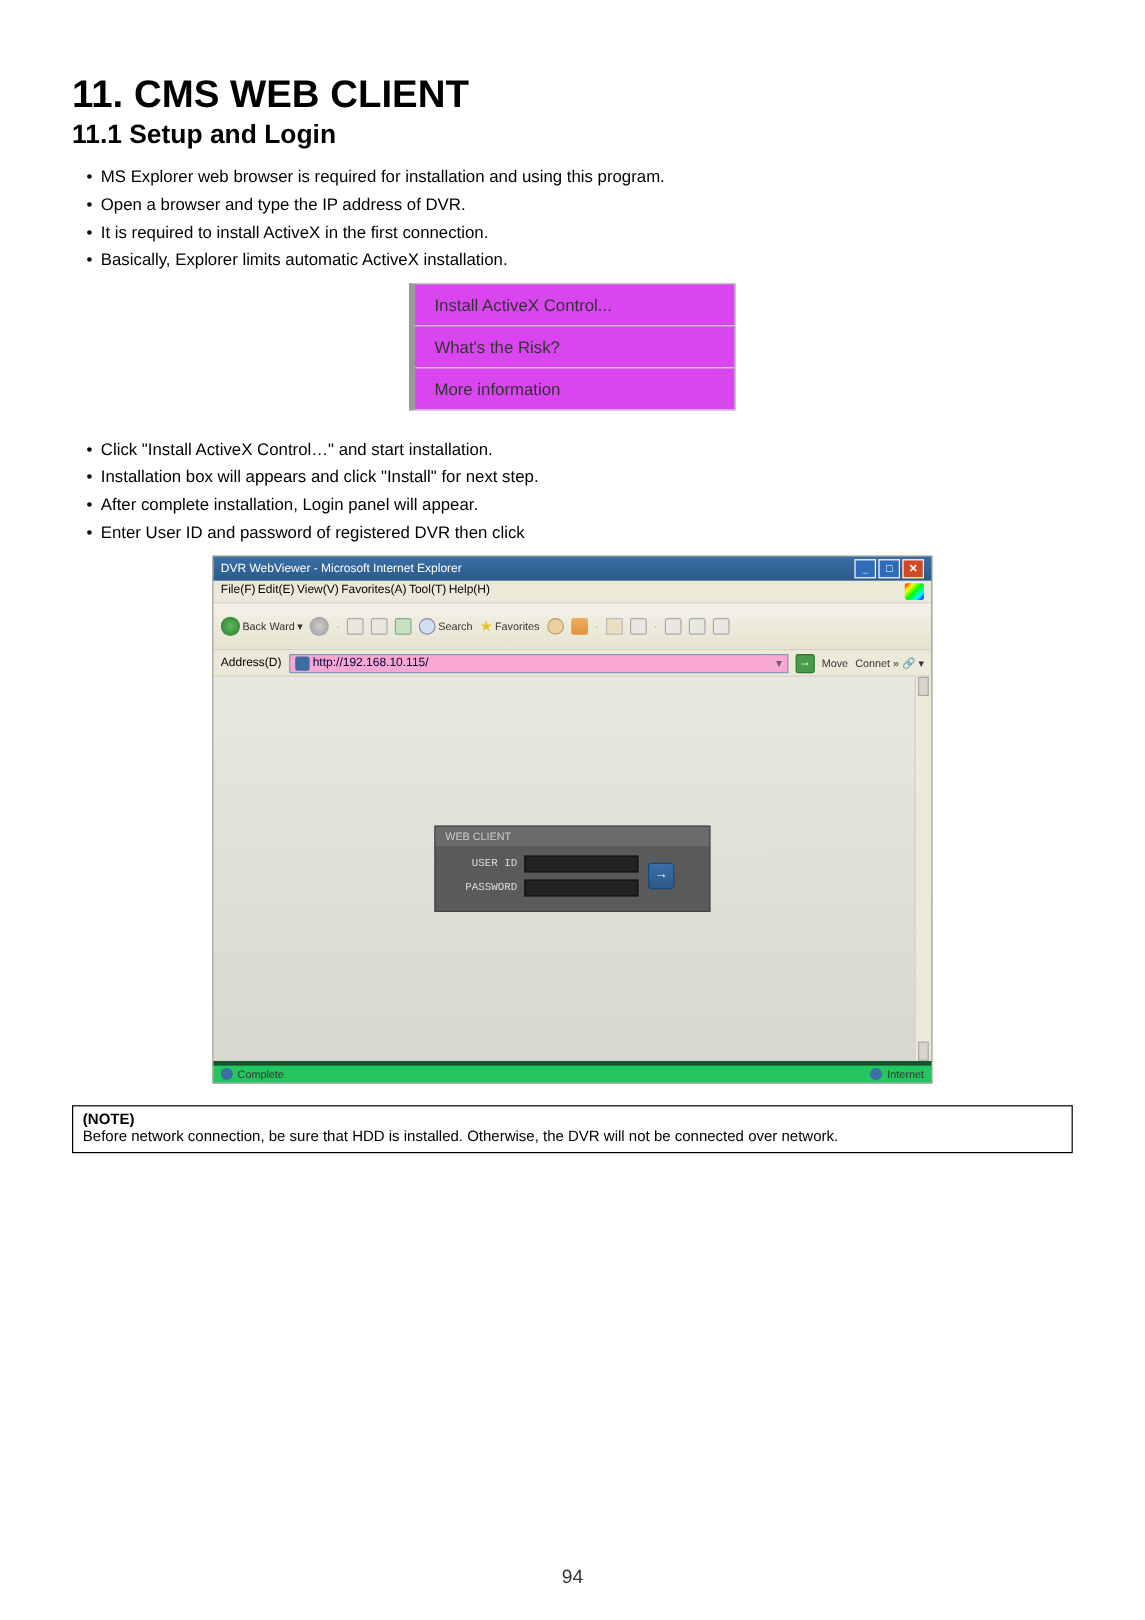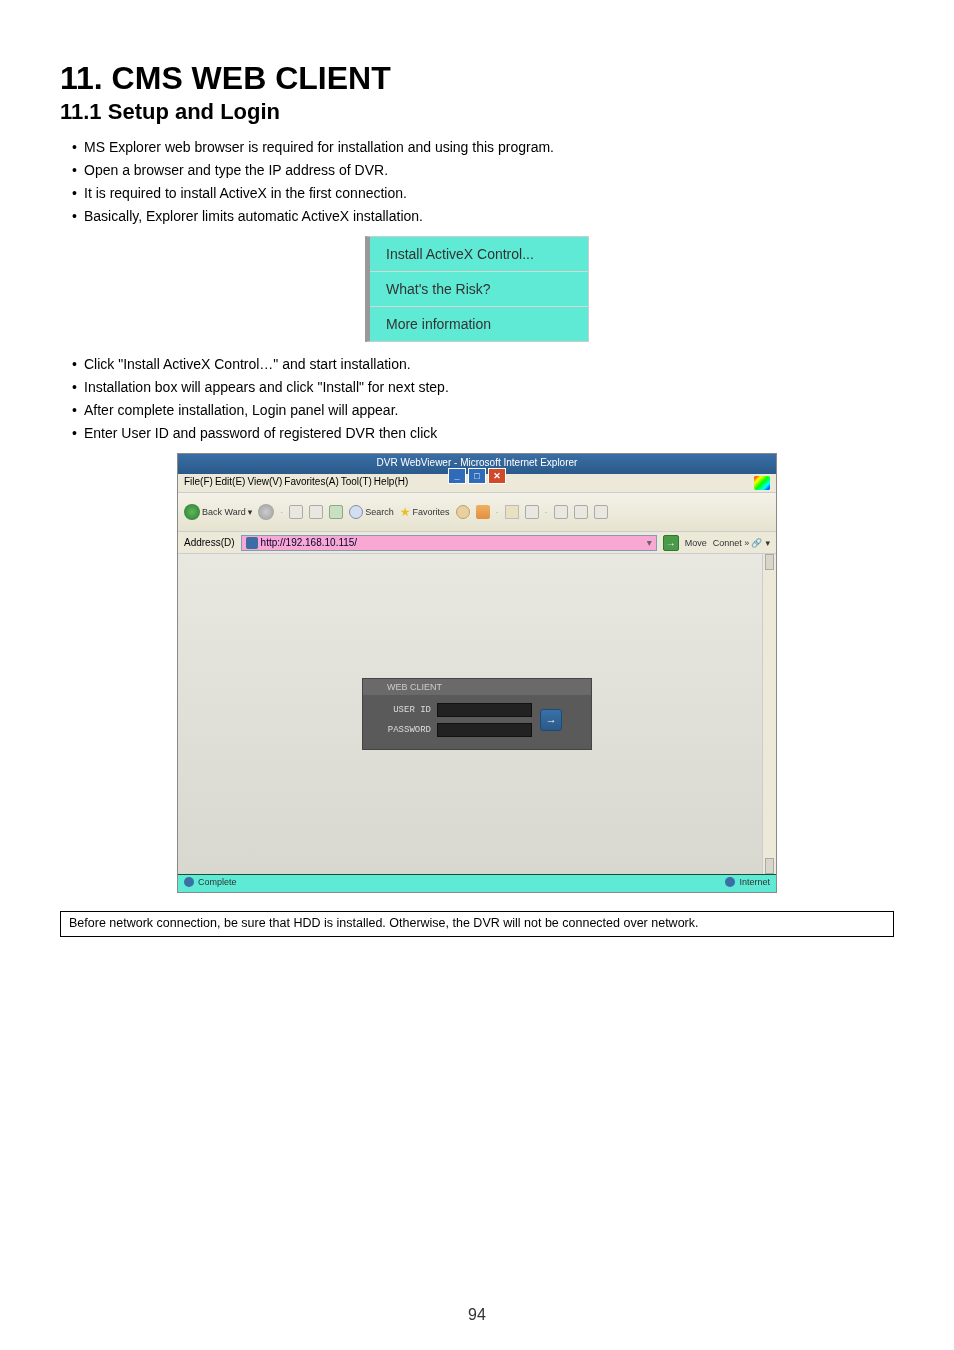--- a/index.html
+++ b/index.html
@@ -40,25 +40,25 @@
       padding-left: 12px;
     }
     .bullet-list li::before {
       content: "•";
       position: absolute;
       left: 0;
       color: #000;
     }
     
     .activex-menu {
-      width: 224px;
-      margin: 6px auto 14px;
+      width: 272px;
+      margin: 6px auto 24px;
       border: 1px solid #ccc;
       border-left: 5px solid #999;
-      background: #5eead4;
+      background: #d946ef;
     }
     .activex-item {
       padding: 9px 16px;
       font-size: 14px;
       color: #333;
       border-bottom: 1px solid #d8d8d0;
     }
     .activex-item:last-child {
       border-bottom: none;
     }
@@ -71,21 +71,20 @@
       font-size: 9px;
     }
     .ie-titlebar {
       background: linear-gradient(to bottom, #3a6ea5 0%, #2a5a8a 100%);
       color: #fff;
       padding: 3px 6px;
       display: flex;
       justify-content: space-between;
       align-items: center;
       height: 20px;
-      flex-direction: column;
     }
     .ie-titlebar-text {
       font-size: 10px;
     }
     .ie-window-controls {
       display: flex;
       gap: 2px;
     }
     .ie-ctrl {
       width: 18px;
@@ -185,21 +184,21 @@
     .login-box {
       width: 230px;
       background: #5a5a5a;
       padding: 0;
       border: 1px solid #444;
     }
     .login-title {
       background:#6a6a6a;
       color: #ccc;
       font-size: 9px;
-      padding: 3px 24px;
+      padding: 3px 8px;
     }
     .login-body {
       padding: 8px 10px 12px;
       display:flex;
       gap:8px;
       align-items:center;
       font-family:Liberation Mono, monospace;
     }
     .login-fields { display:flex; flex-direction:column; gap:6px; }
     .login-row {
@@ -223,27 +222,27 @@
       width: 22px;
       height: 22px;
       background: linear-gradient(to bottom,#3a6fa8,#2a5a88);
       border: 1px solid #1a4a78;
       border-radius: 3px;
       color: #fff;
       font-size: 11px;
       display:flex; align-items:center; justify-content:center;
     }
     .ie-statusbar {
-      background: #5eead4;
+      background: #22c55e;
       padding: 2px 6px;
       display: flex;
       justify-content: space-between;
       font-size: 9px;
       color: #333;
-      border-top: 1px solid #14532d;
+      border-top: 4px solid #14532d;
       height: 18px;
       align-items: flex-start;
     }
     .ie-status-zone { display:flex; align-items:center; gap:4px; }
     .ie-status-ic { width:10px; height:10px; background:#3a6ea5; border-radius:50%; display:inline-block; }
     
     .note-box {
       border: 1px solid #000;
       padding: 4px 8px 6px;
       margin-top: 12px;
@@ -368,16 +367,17 @@
         <span>Complete</span>
       </span>
     <span class="ie-status-zone">
         <span class="ie-status-ic"></span>
         <span>Internet</span>
       </span>
   </div>
 </div>
 
 <div class="note-box">
+  <div class="note-title">(NOTE)</div>
   <div>Before network connection, be sure that HDD is installed. Otherwise, the DVR will not be connected over network.</div>
 </div>
 
 <div class="page-number">94</div>
 
 </body></html>

